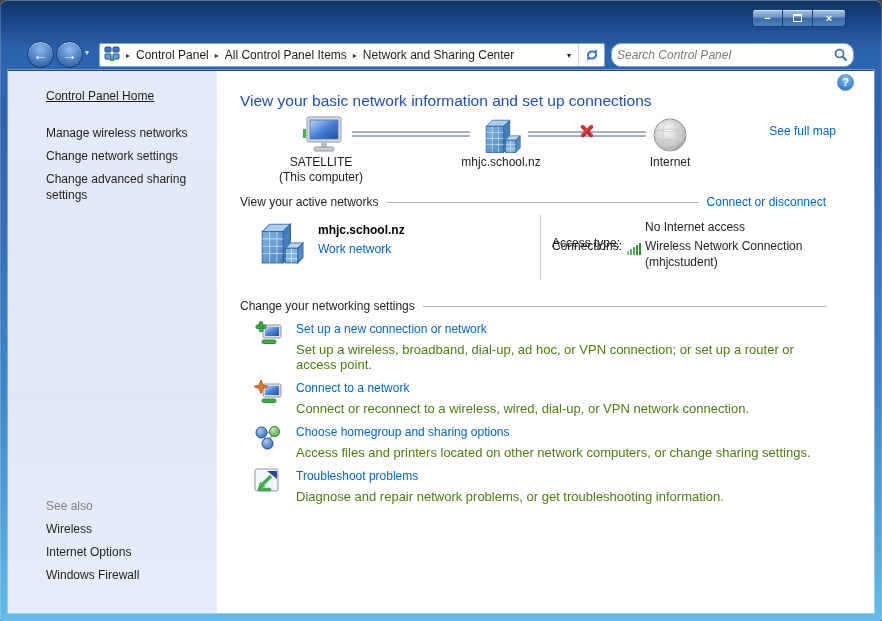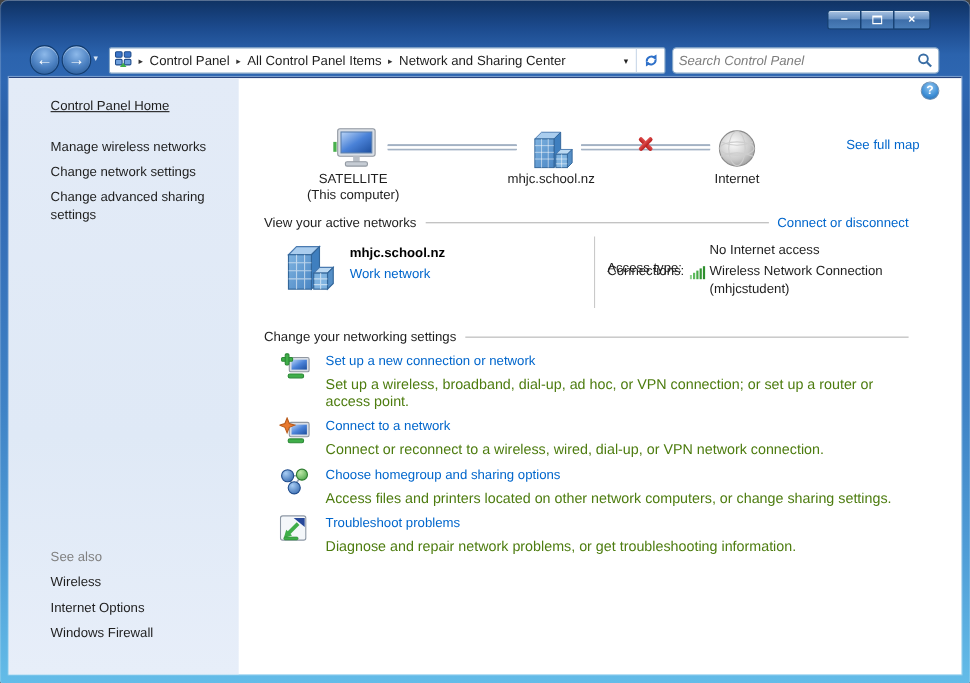--- a/index.html
+++ b/index.html
@@ -41,21 +41,21 @@
     background:#fff; border:1px solid #86a7c8; border-radius:2px;
     display:flex; align-items:stretch; font-size:12px; color:#1e1e1e;
   }
   .ab-main { flex:1; display:flex; align-items:center; padding-left:4px; overflow:hidden; white-space:nowrap; }
   .crumb-sep { color:#333; font-size:8px; margin:0 6px; }
   .ab-dd { color:#222; font-size:8px; margin:0 7px 0 auto; }
   .ab-refresh { width:26px; border-left:1px solid #c9d8e8; display:flex; align-items:center; justify-content:center; }
 
   .searchbox {
     position:absolute; left:611px; top:43px; width:243px; height:24px;
-    background:#fff; border:1px solid #86a7c8; border-radius:4px;
+    background:#fff; border:1px solid #86a7c8; border-radius:10px;
     display:flex; align-items:center; padding:0 5px;
   }
   .searchbox input { flex:1; border:none; outline:none; font-size:12px; font-family:inherit; color:#333; background:transparent; }
   .searchbox input::placeholder { font-style:italic; color:#7d7d7d; }
 
   
   .client {
     position:absolute; left:8px; top:70px; width:866px; height:543px;
     background:#fff; border-top:1px solid #28437c;
     box-shadow:0 0 0 1px rgba(255,255,255,.35);
@@ -192,20 +192,21 @@
       <div class="side-item" style="top:77px;">Change network settings</div>
       <div class="side-item" style="top:100px;">Change advanced sharing settings</div>
       <div class="side-item side-gray" style="top:427px;">See also</div>
       <div class="side-item" style="top:450px;">Wireless</div>
       <div class="side-item" style="top:473px;">Internet Options</div>
       <div class="side-item" style="top:496px;">Windows Firewall</div>
     </div>
 
     <div class="main">
 
+      <div class="page-title">View your basic network information and set up connections</div>
       <div class="help-btn"><span>?</span></div>
 
       <div class="netmap">
         <span class="icon-wrap" style="position:absolute;left:60px;top:4px;">
           <svg width="44" height="40" viewBox="0 0 44 40">
             <rect x="3" y="14" width="3" height="9" fill="#49b04d"></rect>
             <rect x="7" y="2" width="34" height="25" rx="2" fill="#d9dee5" stroke="#9097a0"></rect>
             <rect x="10" y="5" width="28" height="19" fill="url(#scr)" stroke="#5a7fae"></rect>
             <rect x="21" y="27" width="6" height="5" fill="#b9bfc7"></rect>
             <rect x="14" y="32" width="20" height="4" rx="1.5" fill="#c6ccd4" stroke="#9097a0"></rect>

